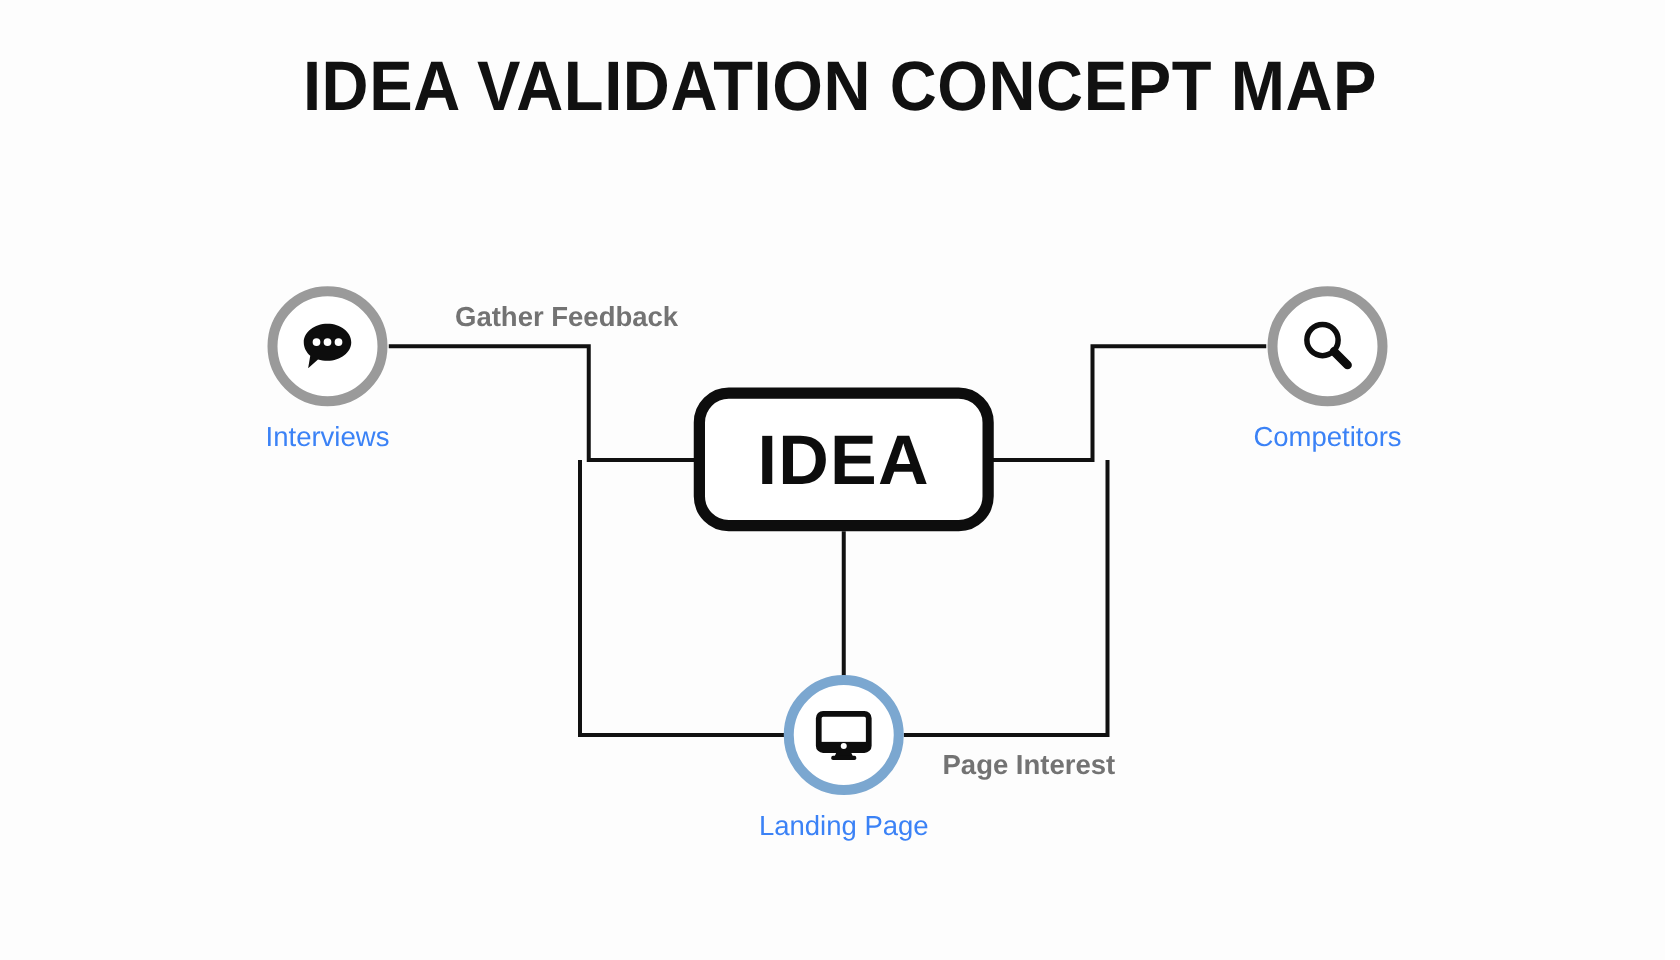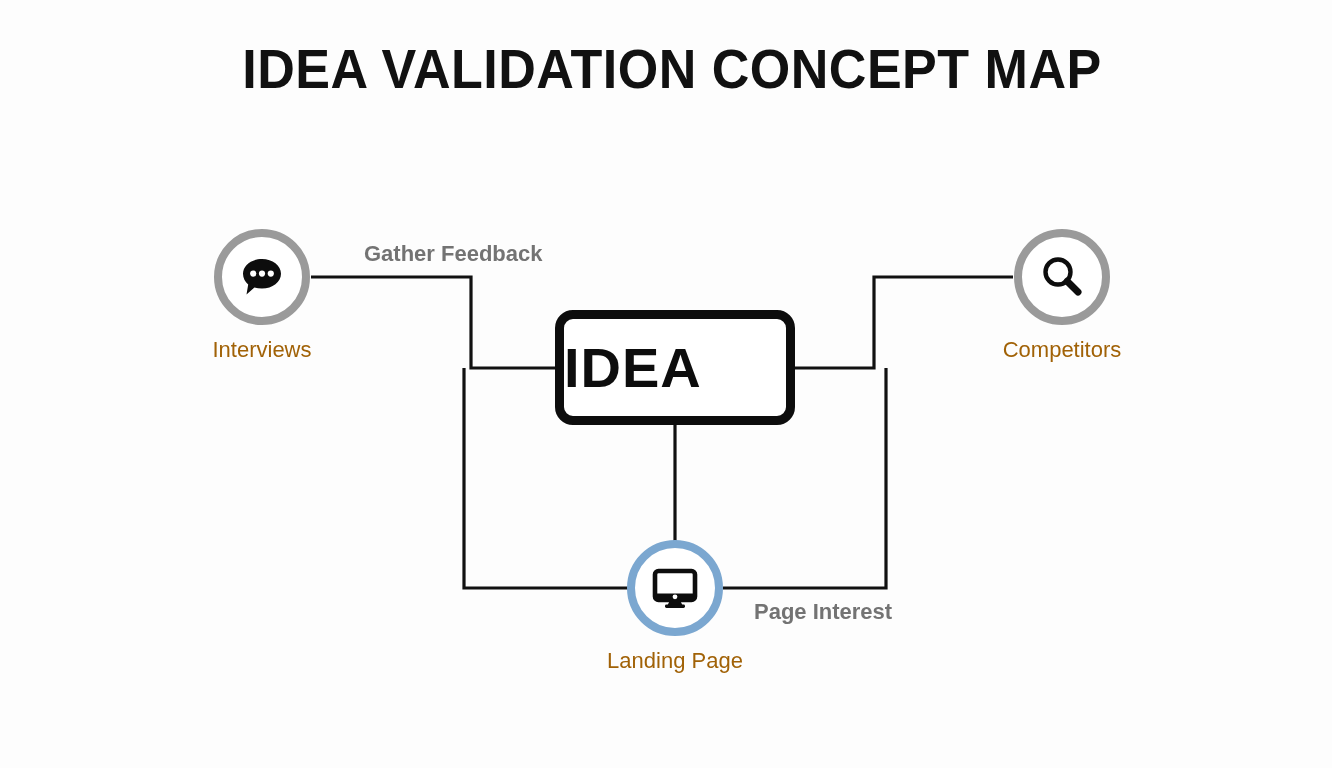--- a/index.html
+++ b/index.html
@@ -50,25 +50,25 @@
 
   
   .idea-node {
     position: absolute;
     left: 555px;
     top: 310px;
     width: 240px;
     height: 115px;
     box-sizing: border-box;
     border: 9px solid #0d0d0d;
-    border-radius: 18px;
+    border-radius: 28px;
     background: #ffffff;
     display: flex;
     align-items: center;
-    justify-content: flex-start;
+    justify-content: center;
     z-index: 6;
   }
   .idea-label {
     font-family: "Liberation Sans Narrow", "Liberation Sans", sans-serif;
     font-size: 56px;
     font-weight: bold;
     letter-spacing: 1px;
     color: #0d0d0d;
     line-height: 1;
   }
@@ -95,21 +95,21 @@
   .ring.blue  { border: 8px solid #7ba7d0; }
 
   .node-caption {
     position: absolute;
     top: 108px;
     left: 50%;
     transform: translateX(-50%);
     white-space: nowrap;
     font-size: 22px;
     font-weight: normal;
-    color: #a16207;
+    color: #3b82f6;
   }
 
   
   .edge-label {
     position: absolute;
     white-space: nowrap;
     font-size: 22px;
     font-weight: bold;
     color: #737373;
     z-index: 7;

